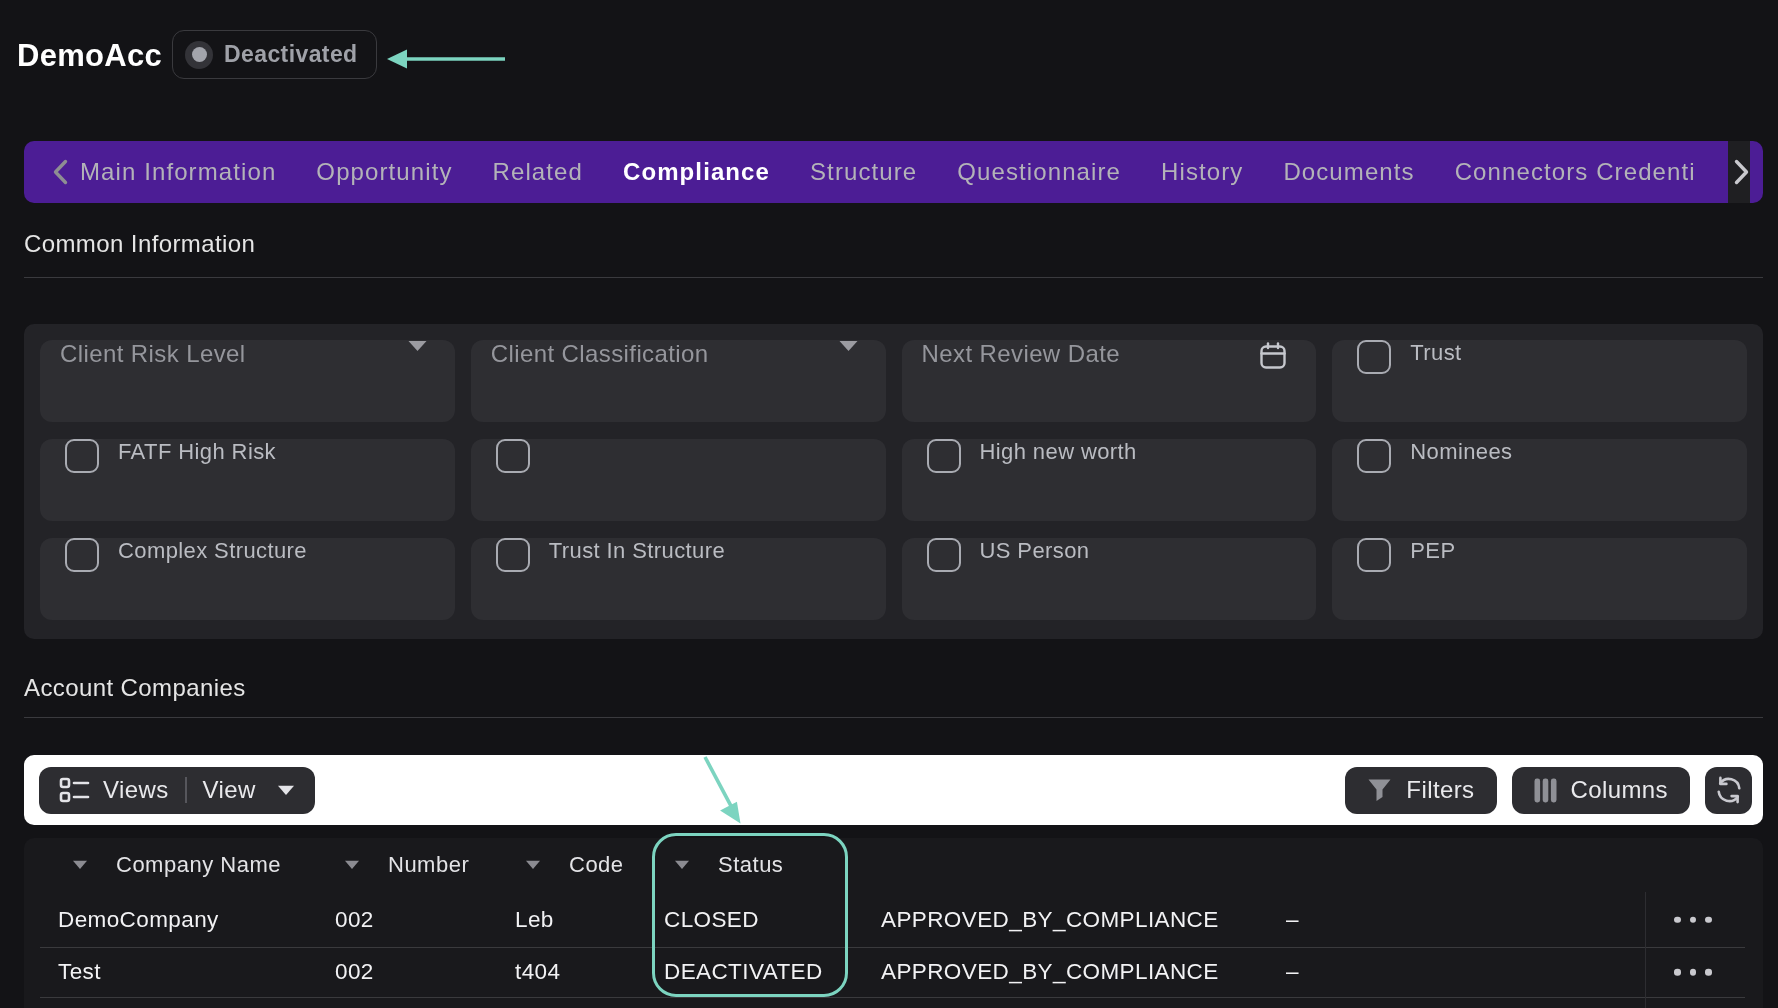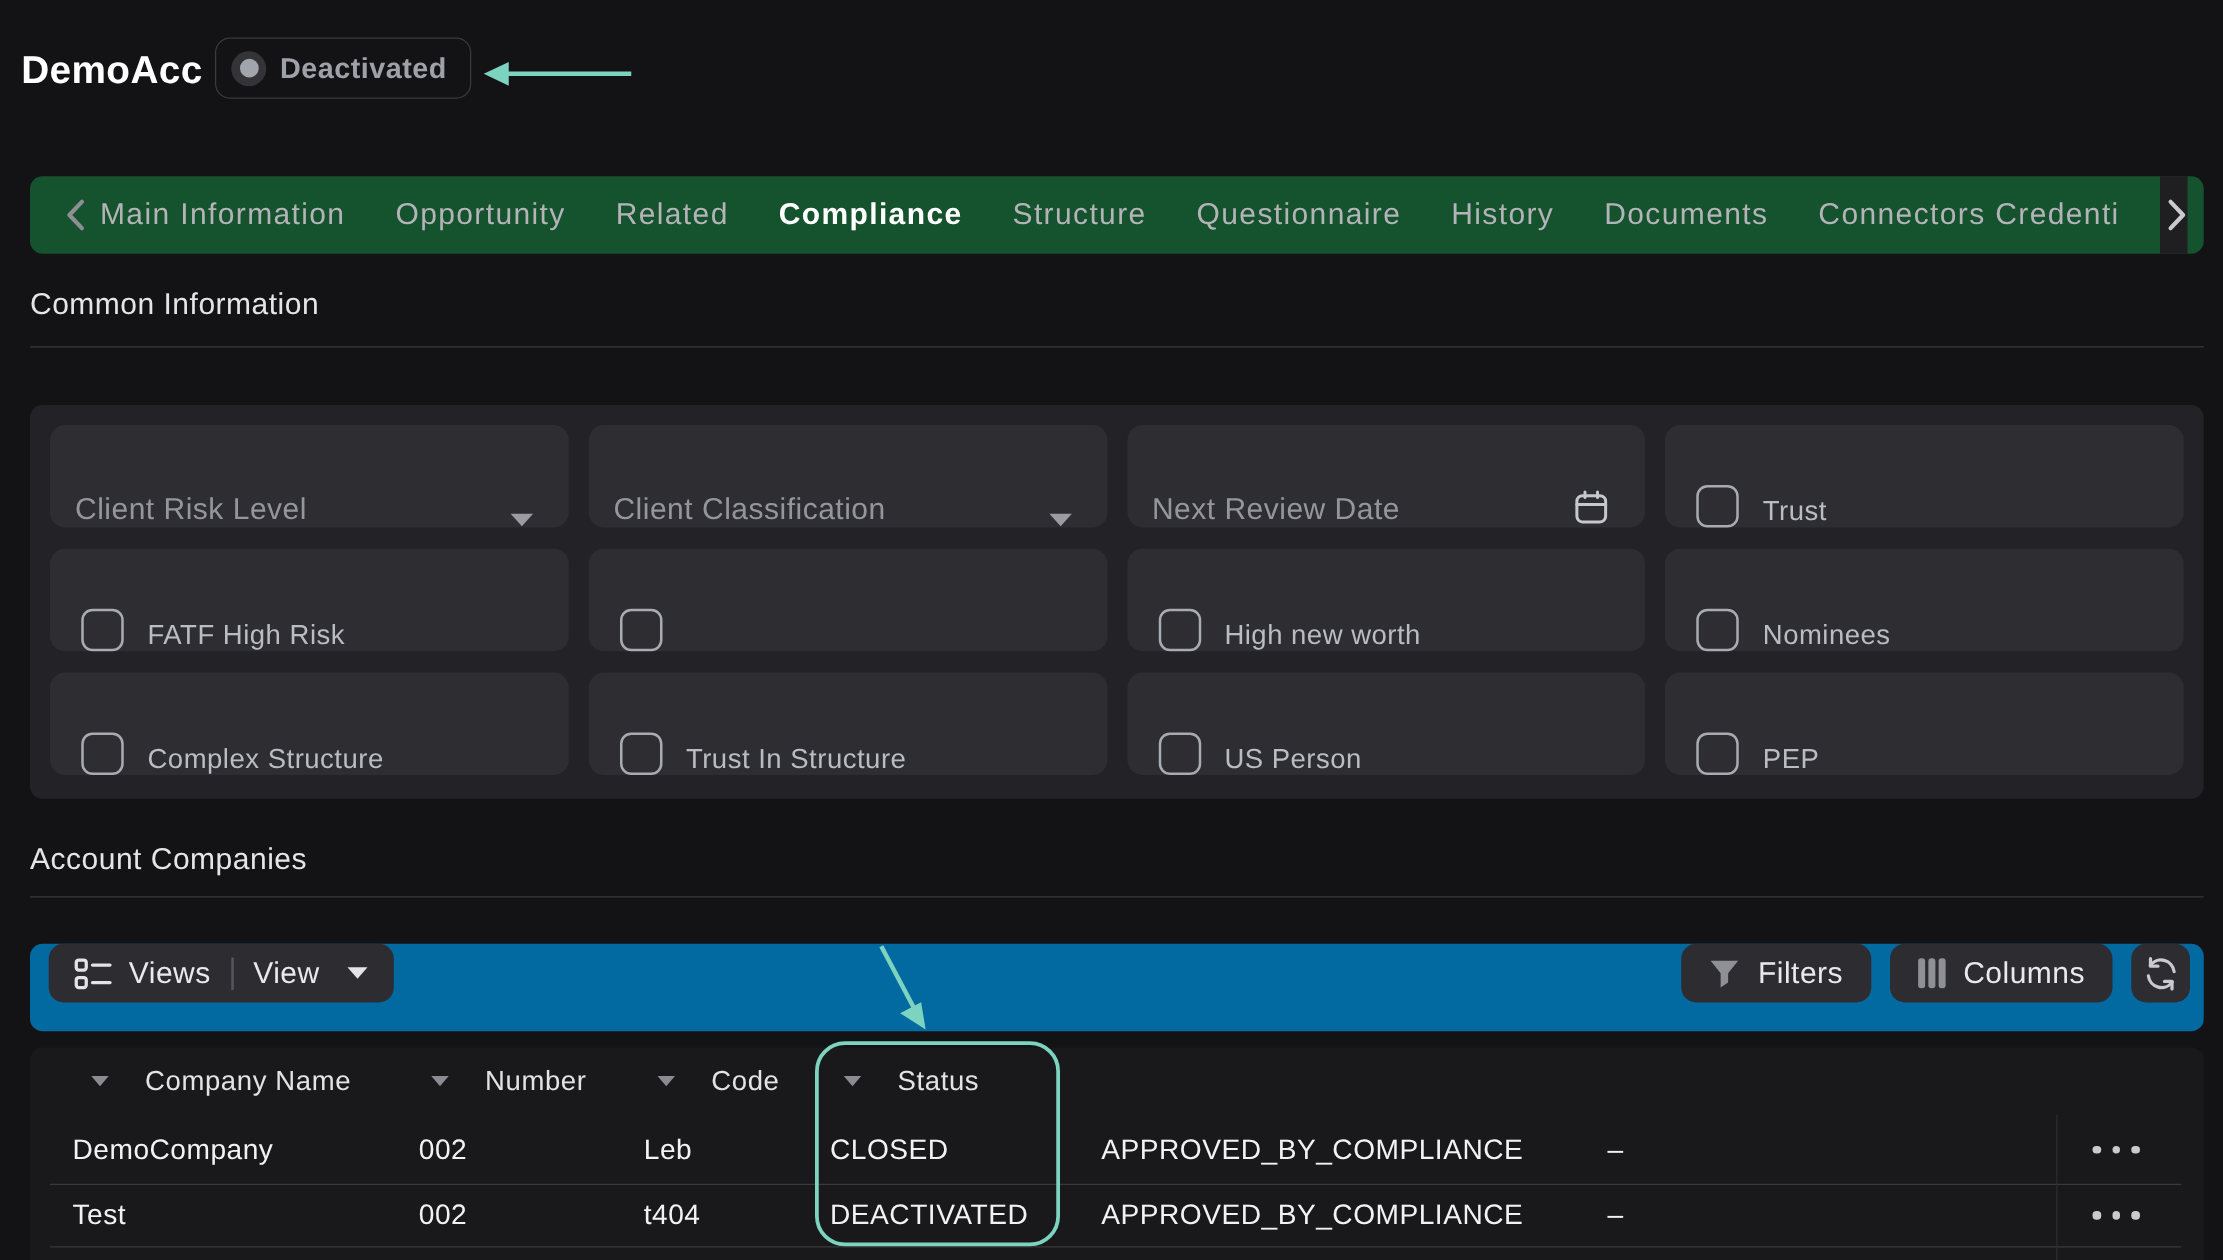--- a/index.html
+++ b/index.html
@@ -12,21 +12,21 @@
                 line-height:37px; letter-spacing:.3px; }
   #status-badge { left:172px; top:30px; height:49px; border:1.5px solid #3a3a3e;
                   border-radius:12px; display:flex; align-items:center; gap:11px;
                   padding:0 18px 0 12px; }
   #status-dot-outer { width:28px; height:28px; border-radius:50%; background:#333338;
                       display:flex; align-items:center; justify-content:center; }
   #status-dot-inner { width:15px; height:15px; border-radius:50%; background:#a3a5ac; }
   #status-badge-label { font-size:23px; font-weight:700; color:#9fa1a8; letter-spacing:.4px; }
 
   
-  #tab-bar { left:24px; top:141px; width:1739px; height:62px; background:#14532d;
+  #tab-bar { left:24px; top:141px; width:1739px; height:62px; background:#4c1d95;
              border-radius:10px; display:flex; align-items:center; padding:0 0 0 28px; }
   .chev { flex:none; display:flex; align-items:center; }
   #tabs-strip { display:flex; align-items:center; gap:40px; margin-left:12px;
                 white-space:nowrap; overflow:hidden; flex:1 1 auto; }
   .tab { font-size:24px; color:#b3b3b8; letter-spacing:1.1px; cursor:pointer; flex:none; }
   .tab.active { color:#ffffff; font-weight:700; }
   #tab-chevron-right { position:absolute; right:13px; top:0; height:62px; display:flex;
                        align-items:center; background:#1f1f22; padding-left:6px; }
 
   
@@ -35,33 +35,33 @@
   #account-companies-title { top:674px; }
   .rule { left:24px; width:1739px; height:1px; background:#3a3a3e; }
   #rule-common { top:277px; }
   #rule-companies { top:717px; }
 
   
   #common-info-panel { left:24px; top:324px; width:1739px; height:315px; background:#232327;
                        border-radius:10px; padding:16px;
                        display:grid; grid-template-columns:repeat(4,1fr);
                        grid-auto-rows:82px; gap:17px 16px; }
-  .field { background:#2e2e32; border-radius:12px; display:flex; align-items:flex-end; }
+  .field { background:#2e2e32; border-radius:12px; display:flex; align-items:flex-start; }
   .field.picker { padding:0 27px 0 20px; }
   .field-label { flex:1 1 auto; font-size:24px; color:#95969c; letter-spacing:.4px;
                  white-space:nowrap; overflow:hidden; }
   .caret-down { flex:none; }
   .field.check { padding:0 16px 0 25px; gap:19px; cursor:pointer; }
   .checkbox-box { flex:none; width:34px; height:34px; border:2.5px solid #a9abb2;
                   border-radius:9px; background:transparent; }
   .check-label { font-size:22px; color:#babcc2; letter-spacing:.4px; white-space:nowrap; }
 
   
-  #table-toolbar { left:24px; top:755px; width:1739px; height:70px; background:#0369a1;
-                   border-radius:10px; display:flex; 
+  #table-toolbar { left:24px; top:755px; width:1739px; height:70px; background:#ffffff;
+                   border-radius:10px; display:flex; align-items:center;
                    padding:0 11px 0 15px; gap:15px; }
   .tbtn { height:47px; border-radius:12px; background:#2d2d31; border:none; display:flex;
           align-items:center; cursor:pointer; color:#e9e9ec;
           font-family:"Liberation Sans", sans-serif; }
   #views-selector { padding:0 20px; gap:13px; }
   #views-selector .lbl { font-size:24px; letter-spacing:.4px; color:#e9e9ec; }
   .pill-divider { width:2px; height:26px; background:#56565c; margin:0 3px; }
   #toolbar-spacer { flex:1 1 auto; }
   #filters-button, #columns-button { padding:0 22px; gap:14px; font-size:24px; letter-spacing:.4px; }
   #refresh-button { width:47px; justify-content:center; }

